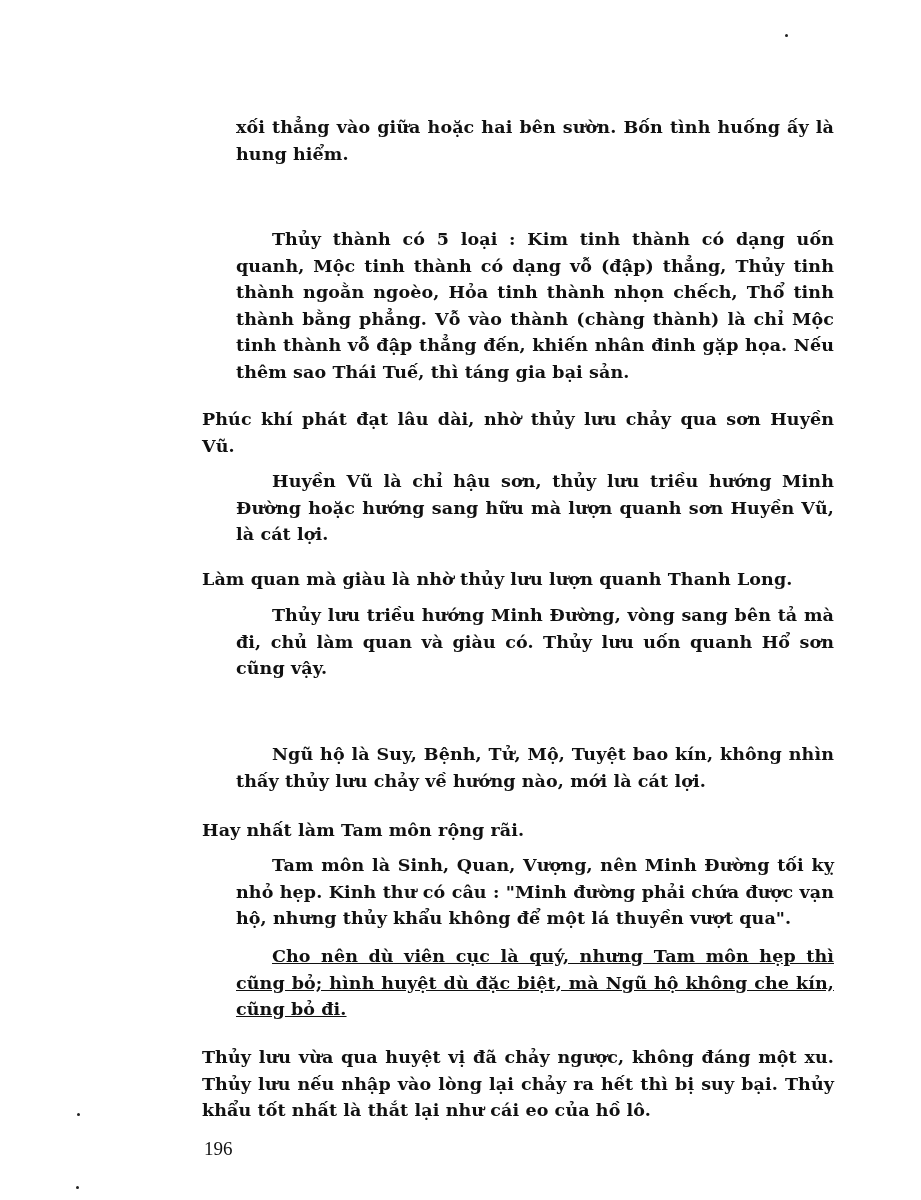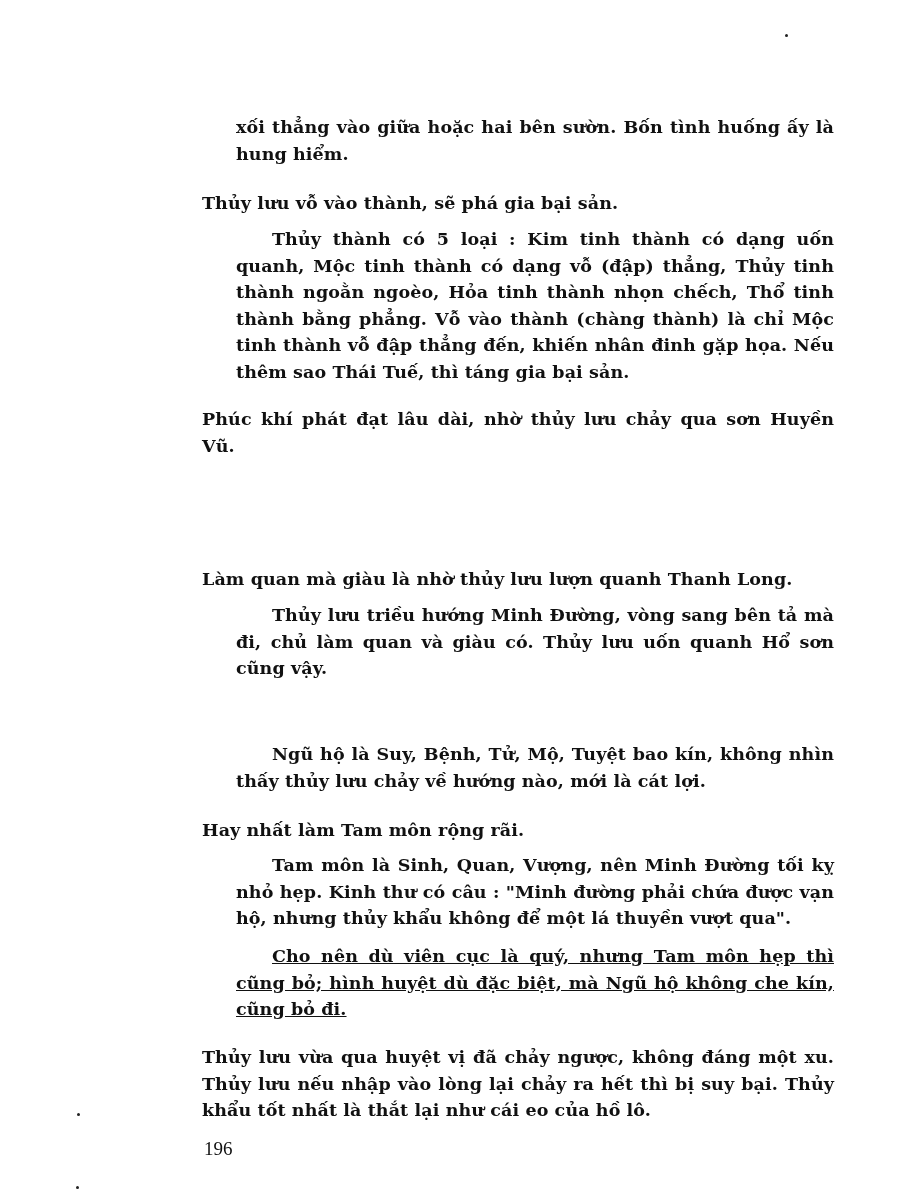--- a/index.html
+++ b/index.html
@@ -21,32 +21,32 @@
 <div class="page">
 
   <div class="speck" style="left:785px; top:34px;"></div>
   <div class="speck" style="left:77px; top:1113px;"></div>
   <div class="speck" style="left:76px; top:1186px;"></div>
 
   <div class="block indented" style="top:114px;">
     <div class="cont">xối thẳng vào giữa hoặc hai bên sườn. Bốn tình huống ấy là hung hiểm.</div>
   </div>
 
-  <div class="block heading" style="top:190px;">
-    <div>Thủy lưu vỗ vào thành, sẽ phá gia bại sản.</div>
-  </div>
 
   <div class="block indented" style="top:226px;">
     <div class="first">Thủy thành có 5 loại : Kim tinh thành có dạng uốn quanh, Mộc tinh thành có dạng vỗ (đập) thẳng, Thủy tinh thành ngoằn ngoèo, Hỏa tinh thành nhọn chếch, Thổ tinh thành bằng phẳng. Vỗ vào thành (chàng thành) là chỉ Mộc tinh thành vỗ đập thẳng đến, khiến nhân đinh gặp họa. Nếu thêm sao Thái Tuế, thì táng gia bại sản.</div>
   </div>
 
   <div class="block heading" style="top:406px;">
     <div>Phúc khí phát đạt lâu dài, nhờ thủy lưu chảy qua sơn Huyền Vũ.</div>
   </div>
 
+  <div class="block indented" style="top:468px;">
+    <div class="first">Huyền Vũ là chỉ hậu sơn, thủy lưu triều hướng Minh Đường hoặc hướng sang hữu mà lượn quanh sơn Huyền Vũ, là cát lợi.</div>
+  </div>
 
   <div class="block heading" style="top:566px;">
     <div>Làm quan mà giàu là nhờ thủy lưu lượn quanh Thanh Long.</div>
   </div>
 
   <div class="block indented" style="top:602px;">
     <div class="first">Thủy lưu triều hướng Minh Đường, vòng sang bên tả mà đi, chủ làm quan và giàu có. Thủy lưu uốn quanh Hổ sơn cũng vậy.</div>
   </div>
 
 

